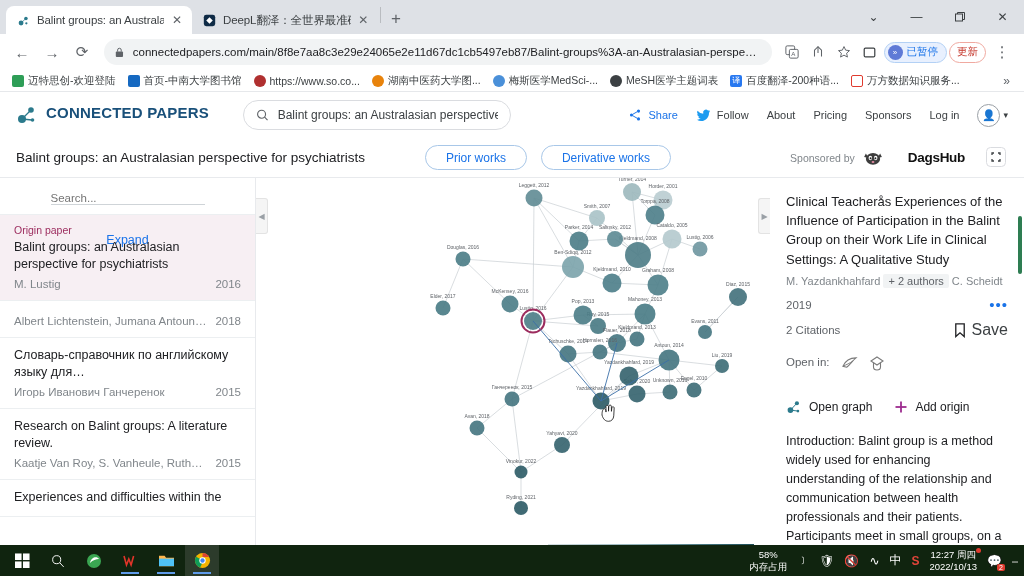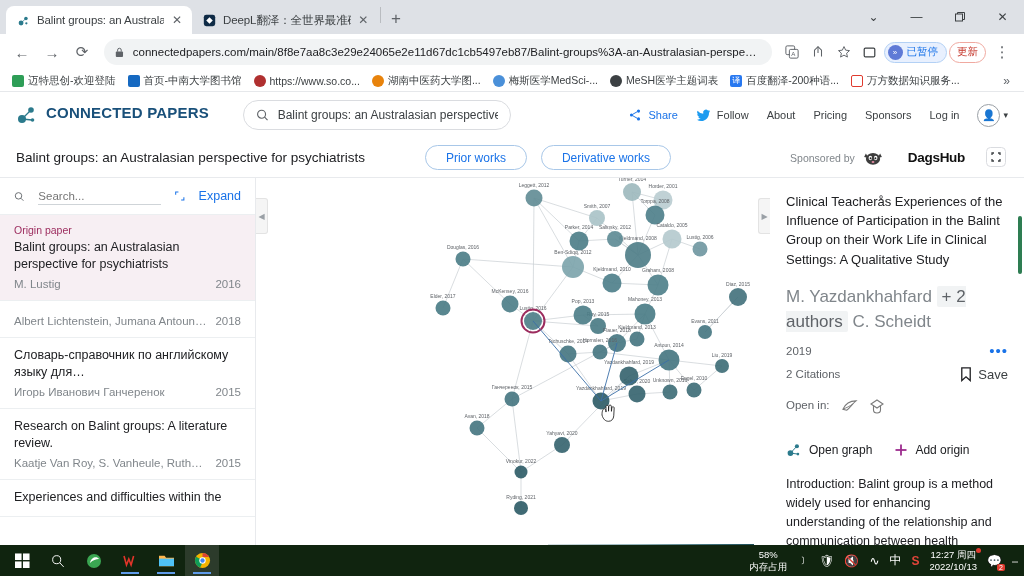--- a/index.html
+++ b/index.html
@@ -89,21 +89,21 @@
   .sponsor .slabel { font-size:10.5px; color:#80868b; }
   .sponsor .sname { font-size:13.5px; font-weight:bold; color:#111; letter-spacing:-0.3px;margin-left:17px;}
   .fs-btn { width:22px; height:22px; margin-left:14px; position:relative; }
 
   .cp-body { display:flex; height:400px; position:relative; }
 
   
   .sidebar { width:256px; flex:0 0 256px; border-right:1px solid #e8eaed;
              position:relative; overflow:hidden; background:#fff; }
   .sb-search { height:37px; display:flex; align-items:center; padding:0 14px; gap:14px;
-               border-bottom:1px solid #eceff1;}
+               border-bottom:1px solid #eceff1;flex-direction:column;}
   .sb-search .line { flex:1 1 auto; border-bottom:1px solid #cfd4d8; height:17px;
                      display:flex; align-items:center; }
   .sb-search input { border:none; outline:none; font-size:11.5px; color:#5f6368; width:100%;
                      font-family:"Liberation Sans", sans-serif; background:transparent;}
   .sb-expand { font-size:12.5px; color:#1a73e8; white-space:nowrap; }
   .sb-list { }
   .sb-item { padding:9px 14px 10px 14px; border-bottom:1px solid #eceff1; }
   .sb-item.origin { background:#f7eff3; }
   .sb-origin-tag { font-size:10.5px; color:#9c2c5e; margin-bottom:3px; }
   .sb-title { font-size:12.5px; color:#202124; line-height:1.36; }
@@ -128,27 +128,27 @@
   .legend { margin-left:auto; width:206px; }
   .legend-bar { height:11px; width:100%;
                 background:linear-gradient(90deg,#d5dfe2 0%,#8fb0b7 45%,#3d6d77 80%,#1d4d57 100%); }
   .legend-lbls { display:flex; justify-content:space-between; margin-top:2px; }
   .legend-lbls span { font-size:10.5px; color:#5f6368; }
 
   
   .rpanel { width:254px; flex:0 0 254px; padding:14px 16px 0 16px; position:relative;
             overflow:hidden; background:#fff; }
   .rp-title { font-size:13px; color:#202124; line-height:1.48; }
-  .rp-authors { margin-top:15px; font-size:17px; color:#80868b; line-height:1.5; }
+  .rp-authors { margin-top:4px; font-size:11px; color:#80868b; line-height:1.5; }
   .rp-authors .more { background:#f1f3f4; color:#5f6368; padding:1px 5px; border-radius:2px; }
   .rp-row { display:flex; align-items:center; justify-content:space-between; margin-top:10px; }
   .rp-year { font-size:11.5px; color:#5f6368; }
   .rp-dots { color:#1a73e8; font-size:15px; letter-spacing:1px; line-height:8px; }
   .rp-cit { font-size:11.5px; color:#5f6368; }
-  .rp-save { display:flex; align-items:center; gap:6px; font-size:13px; color:#3c4043; }
+  .rp-save { display:flex; align-items:center; gap:6px; font-size:16px; color:#3c4043; }
   .rp-openin { display:flex; gap:12px; margin-top:17px; }
   .rp-openin .lbl { font-size:11.5px; color:#5f6368; }
   .rp-actions { display:flex; align-items:center; gap:22px; margin-top:27px; }
   .rp-act { display:flex; align-items:center; gap:7px; font-size:12px; color:#202124; }
   .rp-abs { margin-top:17px; font-size:12.5px; color:#202124; line-height:1.52; }
   .rp-scroll { position:absolute; right:2px; top:38px; width:4px; height:58px;
                background:#2e7d52; border-radius:2px; }
 
   
   .taskbar { position:absolute; left:0; bottom:0; width:1024px; height:31px;

